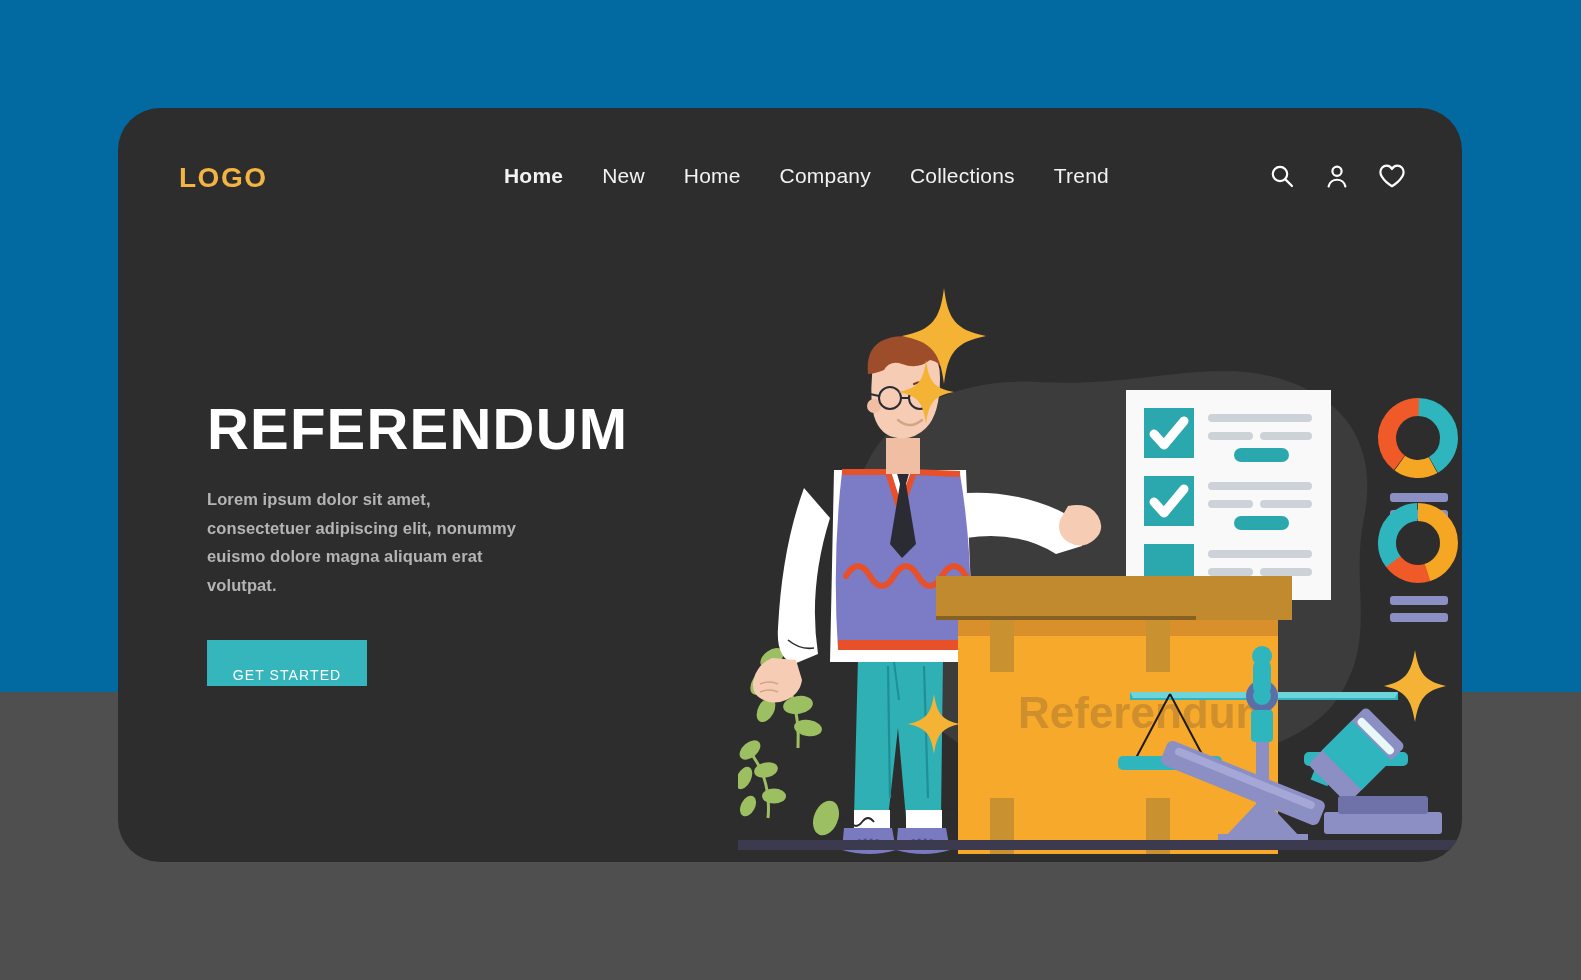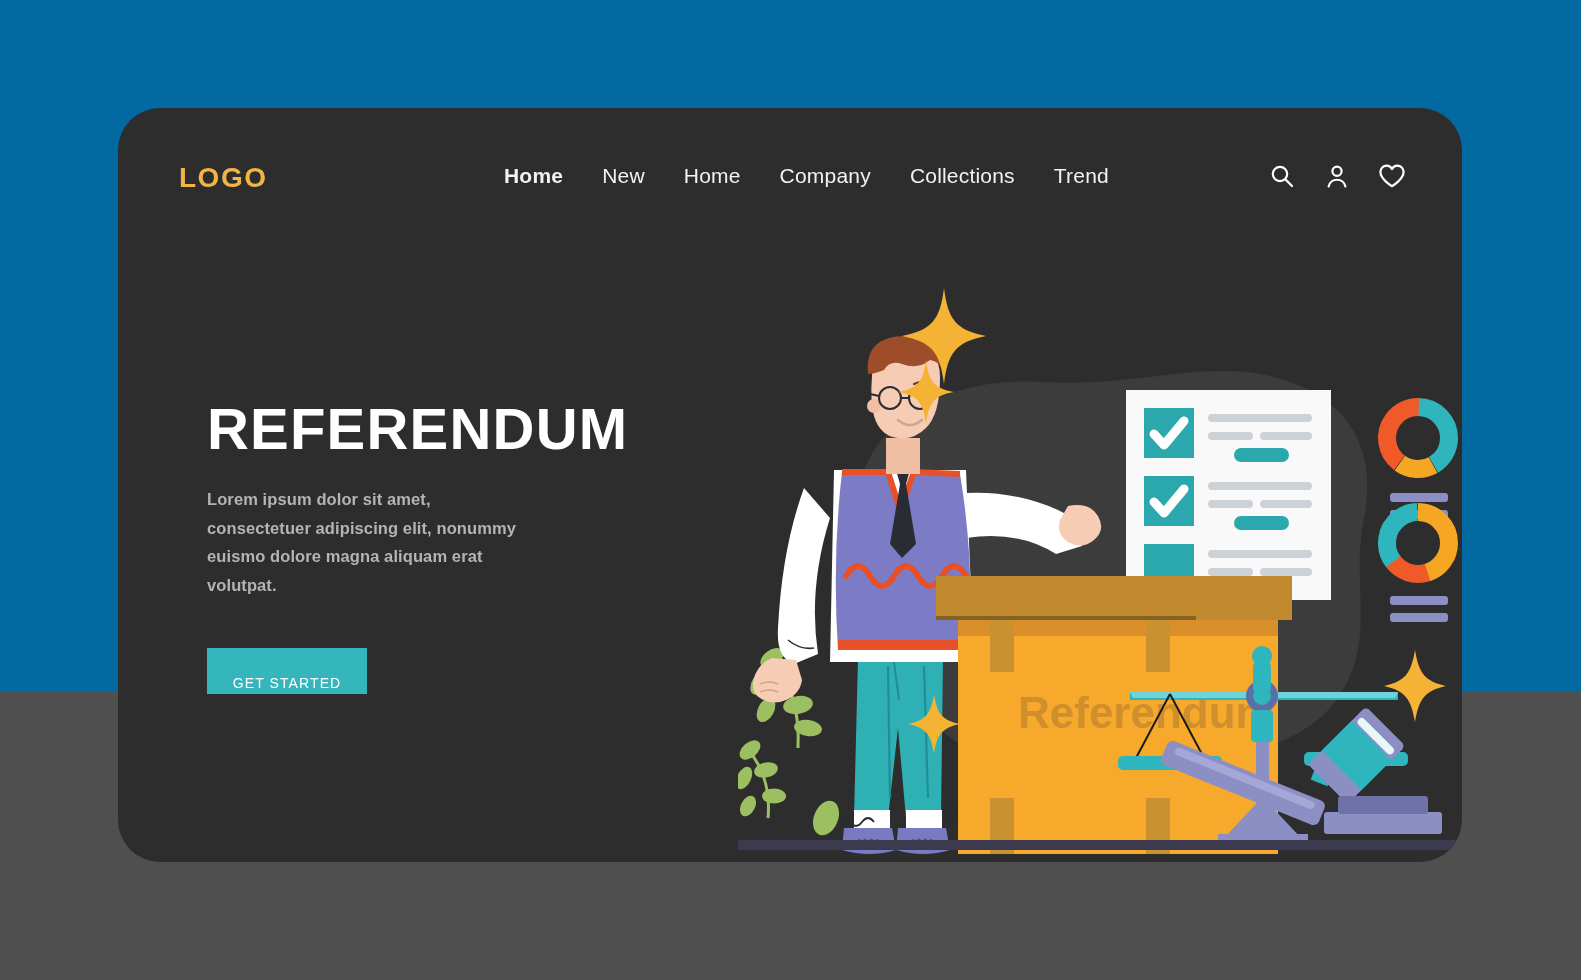--- a/index.html
+++ b/index.html
@@ -94,21 +94,21 @@
   }
   .hero-title {
     font-size: 58px;
     font-weight: bold;
     color: #ffffff;
     letter-spacing: 1.2px;
     line-height: 1;
     margin: 0;
   }
   .hero-sub {
-    margin: 27px 0 16px 0;
+    margin: 27px 0 8px 0;
     font-size: 16.5px;
     font-weight: bold;
     color: #b4b4b4;
     line-height: 1.73;
     letter-spacing: 0.1px;
     max-width: 330px;
   }
   .cta {
     display: inline-block;
     margin-top: 33px;

